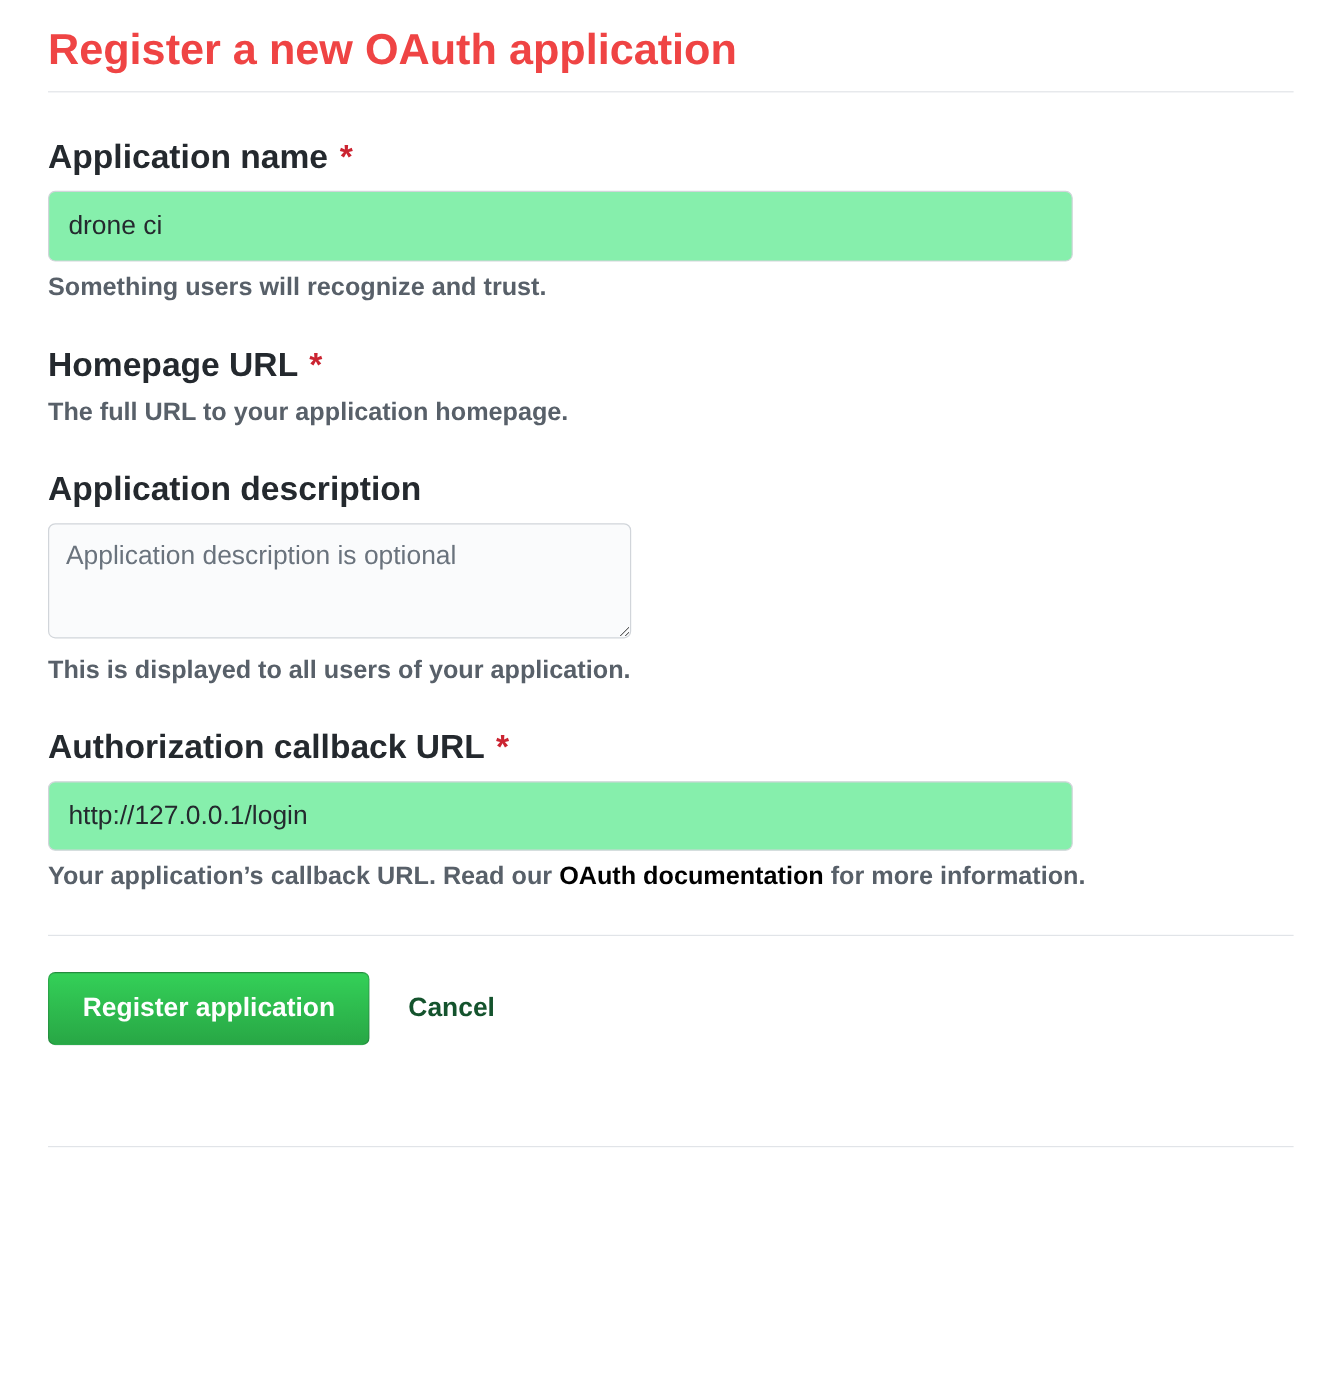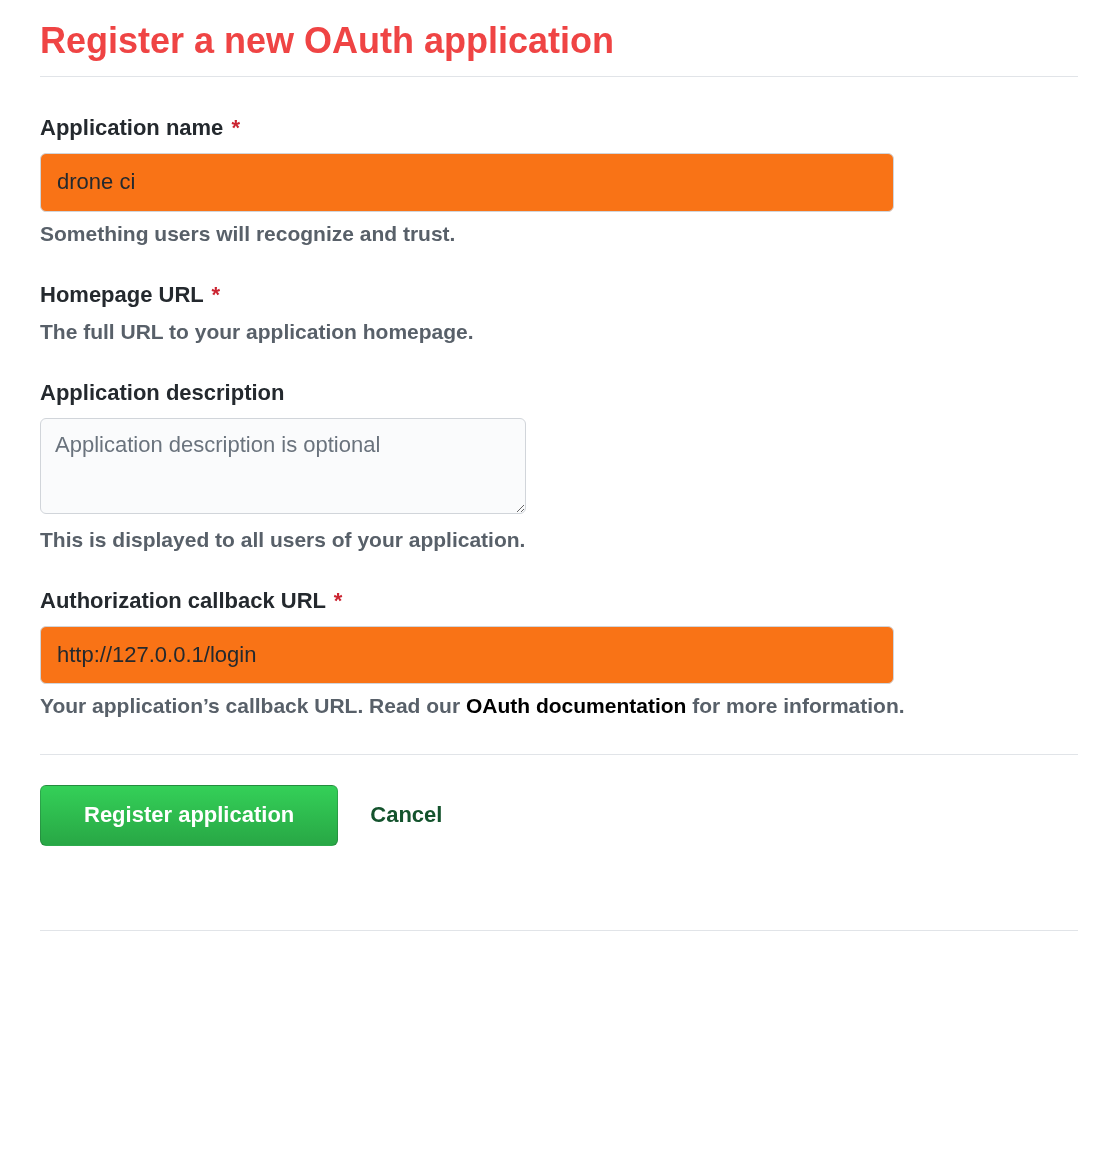--- a/index.html
+++ b/index.html
@@ -19,39 +19,39 @@
       color: #ef4444;
       padding-bottom: 14px;
       border-bottom: 1px solid #e1e4e8;
       margin-bottom: 38px;
     }
     .form-group {
       margin-bottom: 36px;
     }
     .form-label {
       display: block;
-      font-size: 22px;
+      font-size: 28px;
       font-weight: 600;
       color: #24292e;
       margin-bottom: 12px;
     }
     .required-asterisk {
       color: #cb2431;
       font-weight: 600;
       margin-left: 2px;
     }
     .form-input {
       display: block;
       width: 854px;
       max-width: 100%;
       padding: 14px 16px;
       font-size: 22px;
       line-height: 1.3;
       color: #24292e;
-      background-color: #f97316;
+      background-color: #86efac;
       border: 1px solid #d1d5da;
       border-radius: 6px;
       font-family: inherit;
     }
     .form-textarea {
       width: 486px;
       max-width: 100%;
       height: 96px;
       padding: 12px 14px;
       font-size: 22px;
@@ -79,21 +79,21 @@
     .actions {
       border-top: 1px solid #e1e4e8;
       padding-top: 30px;
       margin-top: 2px;
       display: flex;
       align-items: center;
       gap: 32px;
     }
     .btn-primary {
       display: inline-block;
-      padding: 16px 43px;
+      padding: 16px 28px;
       font-size: 22px;
       font-weight: 600;
       color: #ffffff;
       background: linear-gradient(180deg, #34d058 0%, #28a745 100%);
       border: 1px solid rgba(27,31,35,0.2);
       border-radius: 6px;
       cursor: pointer;
       font-family: inherit;
       line-height: 1.2;
     }

